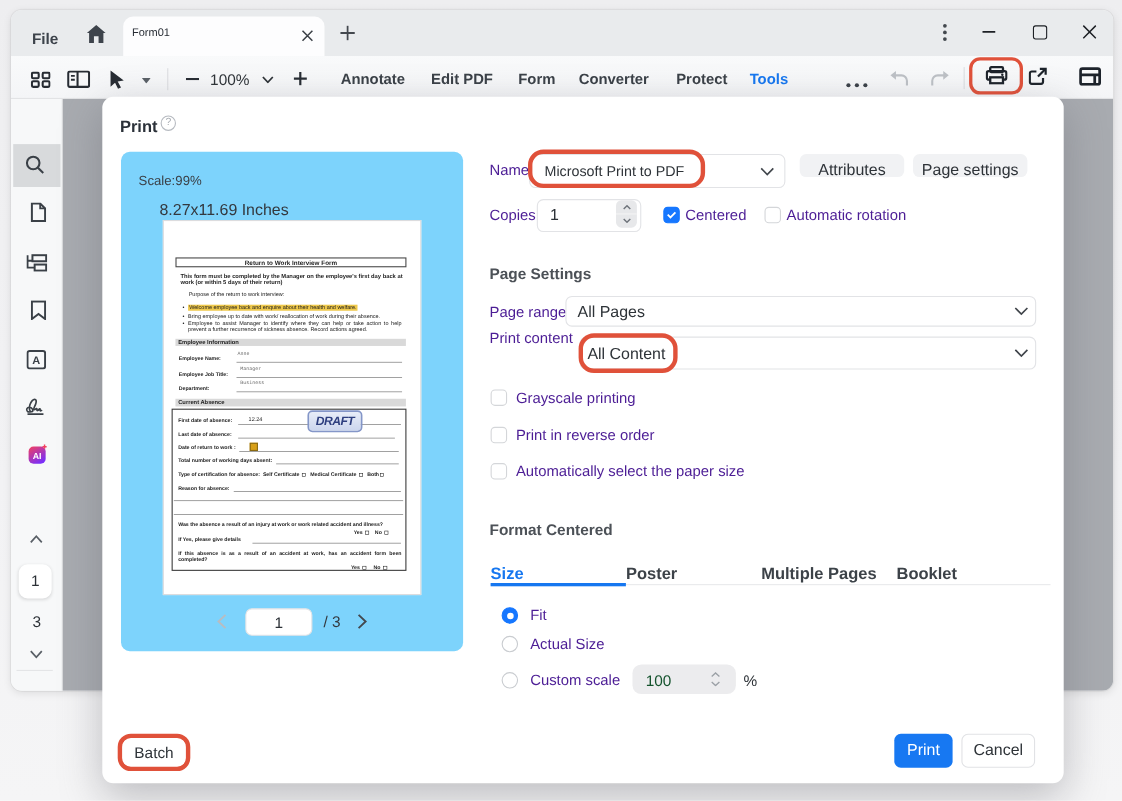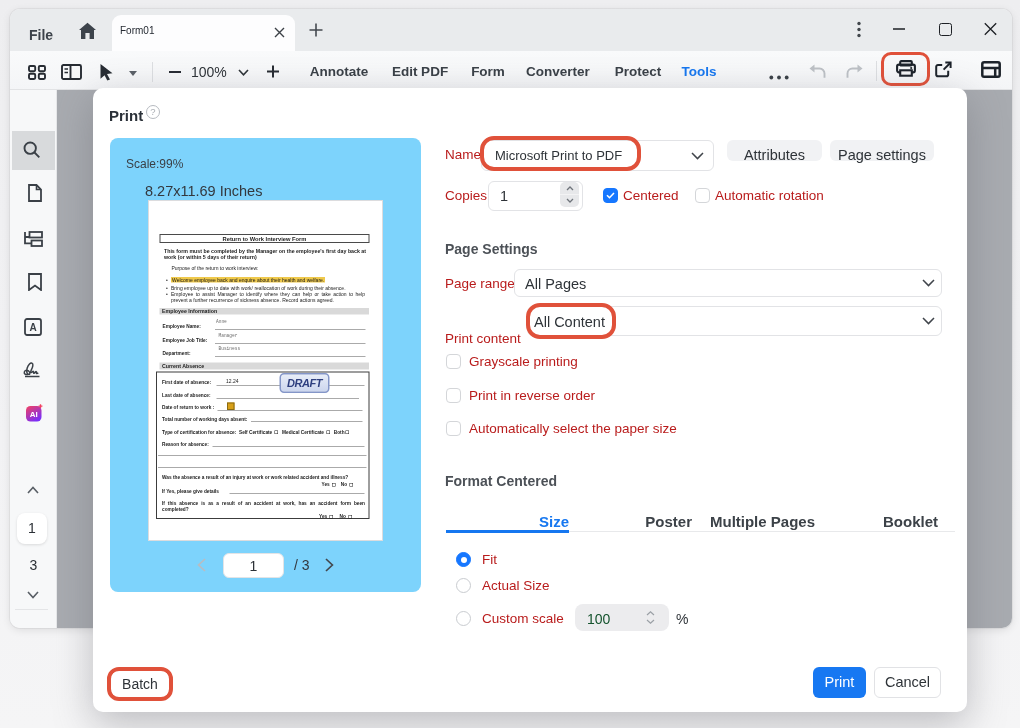--- a/index.html
+++ b/index.html
@@ -20,29 +20,29 @@
   .side { position:absolute; left:0; top:81px; width:47px; height:538px; background:#f7f8f9; border-right:1px solid #e7e8ea; }
   .side-hl { position:absolute; left:2px; top:41px; width:43px; height:39px; background:#d8dadc; }
   .docarea { position:absolute; left:47px; top:81px; width:955px; height:538px; background:#a8abb0; }
   .pgbox { position:absolute; left:7px; top:423px; width:30px; height:31px; background:#fff; border-radius:8px; box-shadow:0 1px 3px rgba(0,0,0,0.12); font-size:14px; color:#2b3036; text-align:center; line-height:31px; }
   
   .dialog { position:absolute; left:93px; top:88px; width:874px; height:624px; background:#fff; border-radius:10px; box-shadow:0 12px 38px rgba(96,98,105,0.38); }
   .dlg-title { position:absolute; left:16px; top:19px; font-size:15px; font-weight:bold; color:#2b3139; }
   .help { position:absolute; left:51px; top:17px; width:14px; height:14px; border:1.4px solid #b6bac0; border-radius:50%; color:#a9adb3; font-size:9.5px; text-align:center; line-height:12px; }
   .panelL { position:absolute; left:17px; top:50px; width:311px; height:454px; background:#7dd3fc; border-radius:8px; }
   .ppage { position:absolute; left:38px; top:62px; width:235px; height:341px; background:#fff; border:1px solid #dcdcde; }
-  .lbl { position:absolute; font-size:13.5px; color:#b91c1c; }
+  .lbl { position:absolute; font-size:13.5px; color:#4c1d95; }
   .selbox { position:absolute; background:#fff; border:1px solid #e2e3e6; border-radius:6px; }
   .btn-gray { position:absolute; height:21px; background:#f1f2f4; border-radius:6px; font-size:14.5px; color:#2e3338; text-align:center; }
   .annot { position:absolute; border:4px solid #e0513a; border-radius:14px; }
   .chk { position:absolute; width:15px; height:15px; border:1px solid #d4d6d9; border-radius:4px; background:#fff; }
   .chk.on { background:#1677ff; border-color:#1677ff; }
   .sect { position:absolute; font-size:14px; font-weight:bold; color:#4c5157; }
   .radio { position:absolute; width:15px; height:15px; border:1px solid #c9ccd0; border-radius:50%; background:#fff; }
-  .tabs-lbl { position:absolute; top:425px; width:123px; text-align:right; font-size:15px; font-weight:bold; color:#3c4248; }
+  .tabs-lbl { position:absolute; top:425px; width:123px; text-align:left; font-size:15px; font-weight:bold; color:#3c4248; }
 </style>
 </head>
 <body>
 
 <div class="win">
   <div class="titlebar"></div>
   <div class="file-lbl">File</div>
   <svg class="abs" style="left:68px;top:13px" width="19" height="18" viewBox="0 0 19 18">
       <path d="M9.5 0.8 L18 8 L16 8 L16 17 L11.6 17 L11.6 11 L7.4 11 L7.4 17 L3 17 L3 8 L1 8 Z" fill="#3d434b"></path>
     </svg>
@@ -293,21 +293,21 @@
 
   <div class="sect" style="left:352px;top:153px">Page Settings</div>
 
   <div class="lbl" style="left:352px;top:188px">Page range</div>
   <div class="selbox" style="left:421px;top:181px;width:428px;height:28px"></div>
   <div class="abs" style="left:432px;top:188px;font-size:14.5px;color:#2e3338">All Pages</div>
   <svg class="abs" style="left:829px;top:191px" width="13" height="8" viewBox="0 0 13 8">
       <path d="M1 1 L6.5 6.6 L12 1" fill="none" stroke="#40454b" stroke-width="1.5"></path>
     </svg>
 
-  <div class="lbl" style="left:352px;top:243px">Print content</div>
+  <div class="lbl" style="left:352px;top:212px">Print content</div>
   <div class="selbox" style="left:434px;top:218px;width:415px;height:30px"></div>
   <div class="abs" style="left:441px;top:226px;font-size:14.5px;color:#2e3338">All Content</div>
   <svg class="abs" style="left:829px;top:229px" width="13" height="8" viewBox="0 0 13 8">
       <path d="M1 1 L6.5 6.6 L12 1" fill="none" stroke="#40454b" stroke-width="1.5"></path>
     </svg>
   <div class="annot" style="left:433px;top:215px;width:90px;height:36px"></div>
 
   <div class="chk" style="left:353px;top:266px"></div>
   <div class="lbl" style="left:376px;top:266px">Grayscale printing</div>
   <div class="chk" style="left:353px;top:300px"></div>

